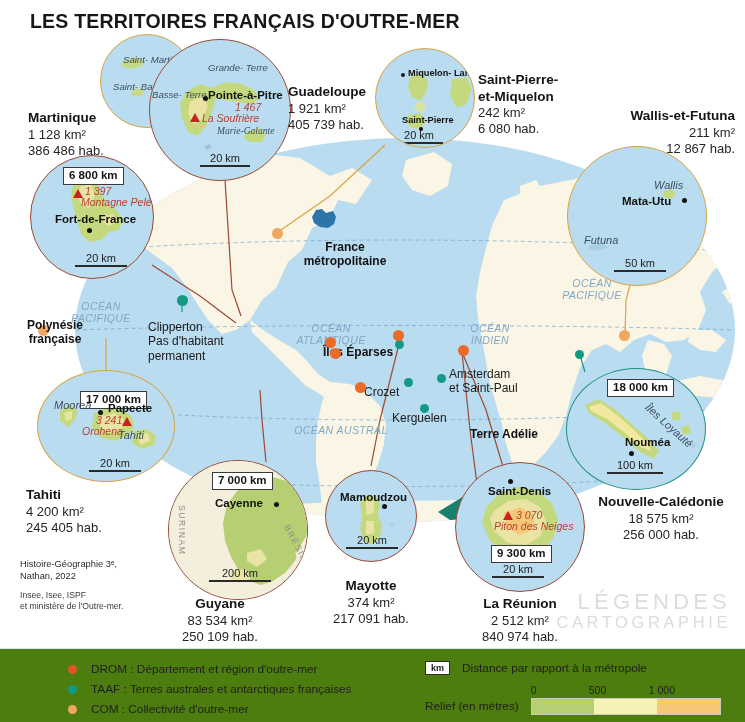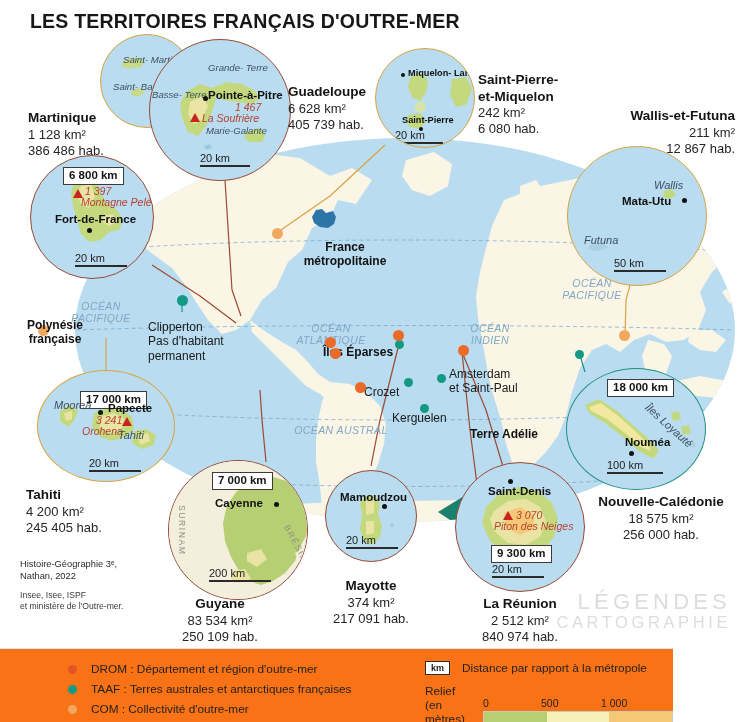--- a/index.html
+++ b/index.html
@@ -66,21 +66,21 @@
   .dot { position:absolute; width:5px;height:5px;border-radius:50%;background:#111; }
   .dot.sm { width:4px;height:4px; }
 
   
   .volcano { position:absolute; width:0;height:0;
              border-left:5.5px solid transparent;
              border-right:5.5px solid transparent;
              border-bottom:9.5px solid #c8231f; }
 
   
-  .scale { position:absolute; }
+  .scale { position:absolute; text-align:center; }
   .scale .lbl { font-size: 11px; color:#1d1d1d; white-space:nowrap; }
   .scale .bar { height:2.4px; background:#2a2a2a; margin-top:1px; }
 
   
   .distbox {
     position:absolute;
     border:1.3px solid #3b3b3b;
     background:#ffffff;
     font-size:11.5px; font-weight:bold; color:#141414;
     padding:1px 5px 1.5px 5px;
@@ -116,23 +116,23 @@
   .watermark {
     position:absolute; right:14px; top:590px;
     text-align:right; color:#dcdcdc;
     font-size:22px; letter-spacing:4.2px; line-height:1.08;
     font-weight:300; pointer-events:none; user-select:none;margin-left:44px;
   }
   .watermark .w2 { font-size:16.5px; letter-spacing:3.6px; }
 
   
   .legend {
-    position:absolute; left:0; top:648px; width:673px; height:74px;
+    position:absolute; left:0; top:648px; width:745px; height:74px;
     border-top:1.5px solid #d7e6e4;
-    background:#f97316;
+    background:#4d7c0f;
   }
   .legend-left { position:absolute; left:68px; top:10px; }
   .lg-row { display:flex; align-items:center; height:20px; }
   .lg-dot { width:9px;height:9px;border-radius:50%; margin-right:14px; flex:0 0 auto;}
   .lg-txt { font-size:11.8px; color:#1f1f1f; }
   .legend-right { position:absolute; left:425px; top:12px; }
   .km-chip {
     display:inline-block; border:1.2px solid #2d2d2d; background:#fff;
     font-size:9px; font-weight:bold; padding:1px 5px; vertical-align:middle;
   }
@@ -316,35 +316,35 @@
         <path d="M40,62 L52,56 L58,66 L52,80 L44,84 L38,74 Z" fill="#e9e3a4"></path>
 
         <path d="M96,92 L108,88 L116,94 L112,102 L100,102 L94,98 Z" fill="#c4d97e"></path>
 
         <path d="M54,106 L60,104 L62,108 L56,110 Z" fill="#9ac8e0"></path>
       </svg>
       <div class="ml isle-sm" style="left:58px; top:23px; text-align:right;">Grande-
 Terre</div>
       <div class="ml isle-sm" style="left:2px; top:50px; text-align:center;">Basse-
 Terre</div>
-      <div class="ml isle-sm" style="left:56px; top:86px;">Marie-Galante</div>
+      <div class="ml isle-sm" style="left:67px; top:86px;font-family:Liberation Serif, serif;">Marie-Galante</div>
       <div class="ml city" style="left:58px; top:49px;">Pointe-à-Pitre</div>
       <div class="dot" style="left:53px; top:56px;"></div>
       <div class="volcano" style="left:40px; top:73px;"></div>
       <div class="ml peak" style="left:52px; top:62px;margin-left:33px;">1 467</div>
       <div class="ml peak" style="left:52px; top:73px;">La Soufrière</div>
       <div class="scale" style="left:50px; top:112px; width:50px;">
         <div class="lbl">20 km</div>
         <div class="bar"></div>
       </div>
     </div>
 
     <div class="tblock" style="left:288px; top:84px;">
       <div class="name">Guadeloupe</div>
-      <div class="stat">6 628 km²</div>
+      <div class="stat">1 921 km²</div>
       <div class="stat">405 739 hab.</div>
     </div>
 
     <div class="inset drom" style="left:30px; top:155px; width:124px; height:124px;">
       <svg class="inset-svg" width="124" height="124" viewBox="0 0 124 124">
         <path d="M44,24 L56,20 L66,26 L70,38 L76,48 L86,54 L92,64 L88,74 L78,76 L70,84
                  L58,86 L50,78 L46,64 L42,50 L40,36 Z" fill="#c4d97e"></path>
         <path d="M50,30 L60,28 L64,40 L58,52 L50,48 L46,38 Z" fill="#e9e3a4"></path>
         <path d="M72,60 L82,58 L86,66 L78,70 L72,66 Z" fill="#e9e3a4"></path>
       </svg>

